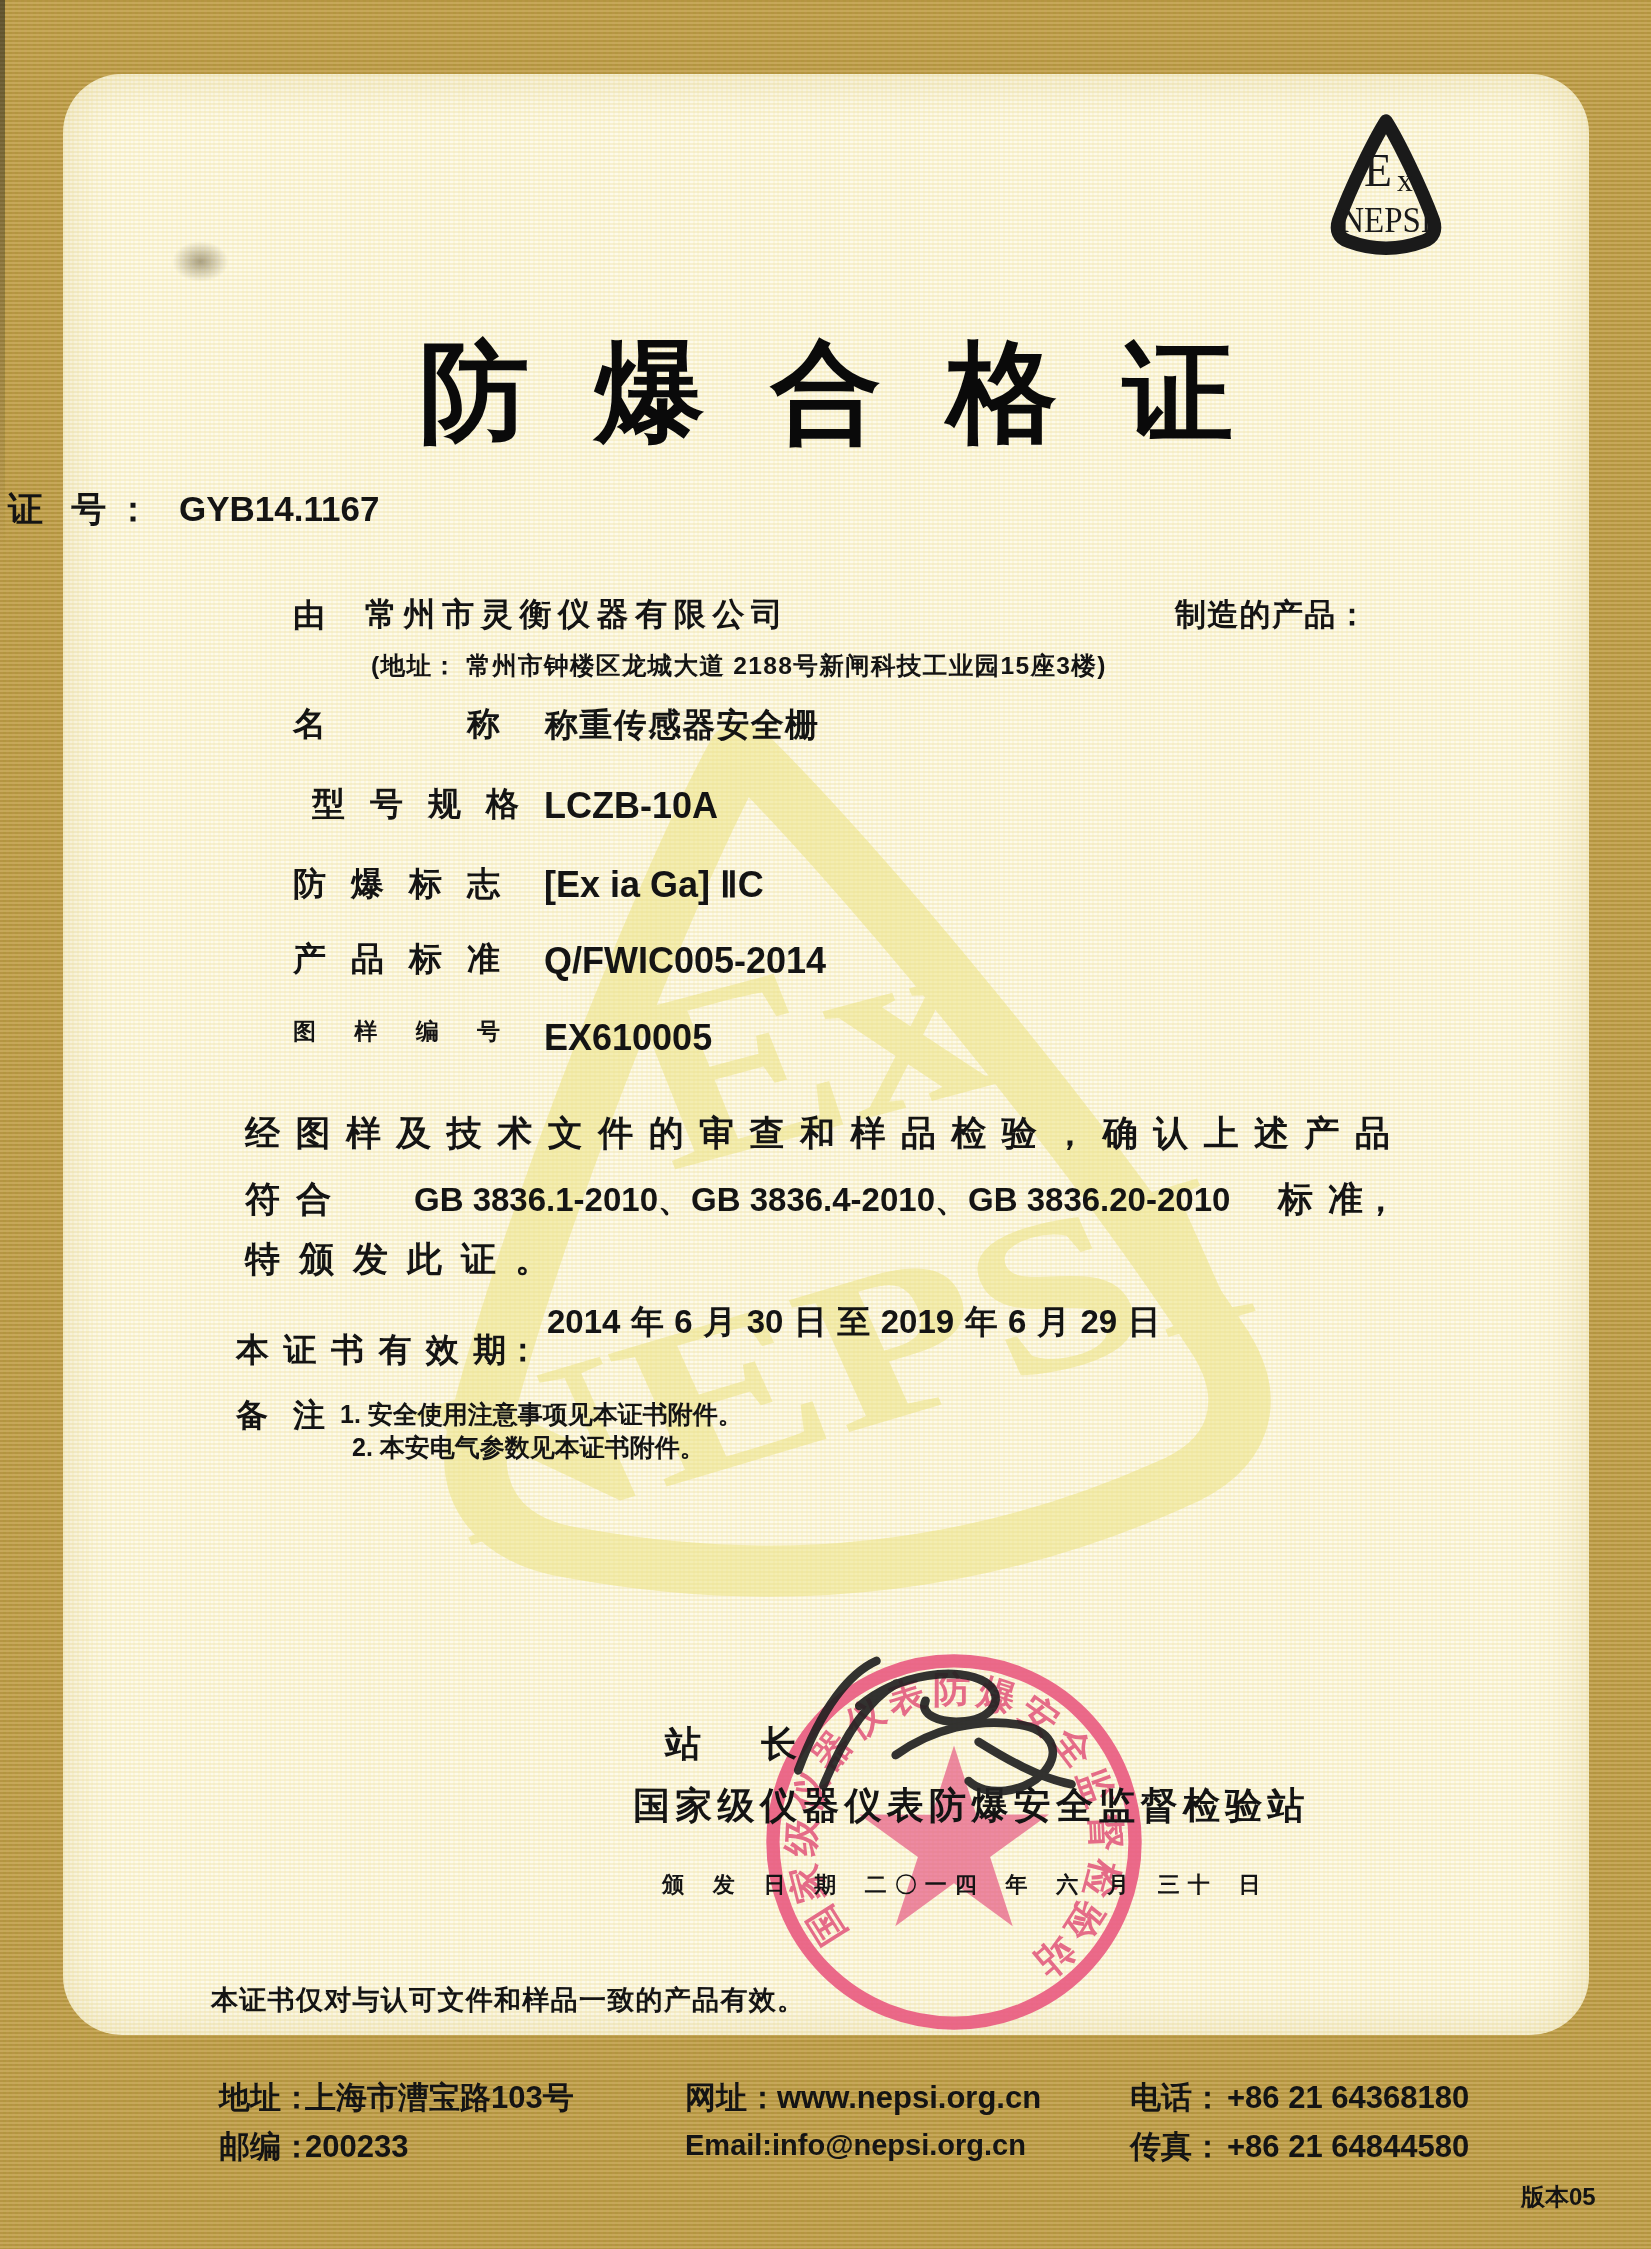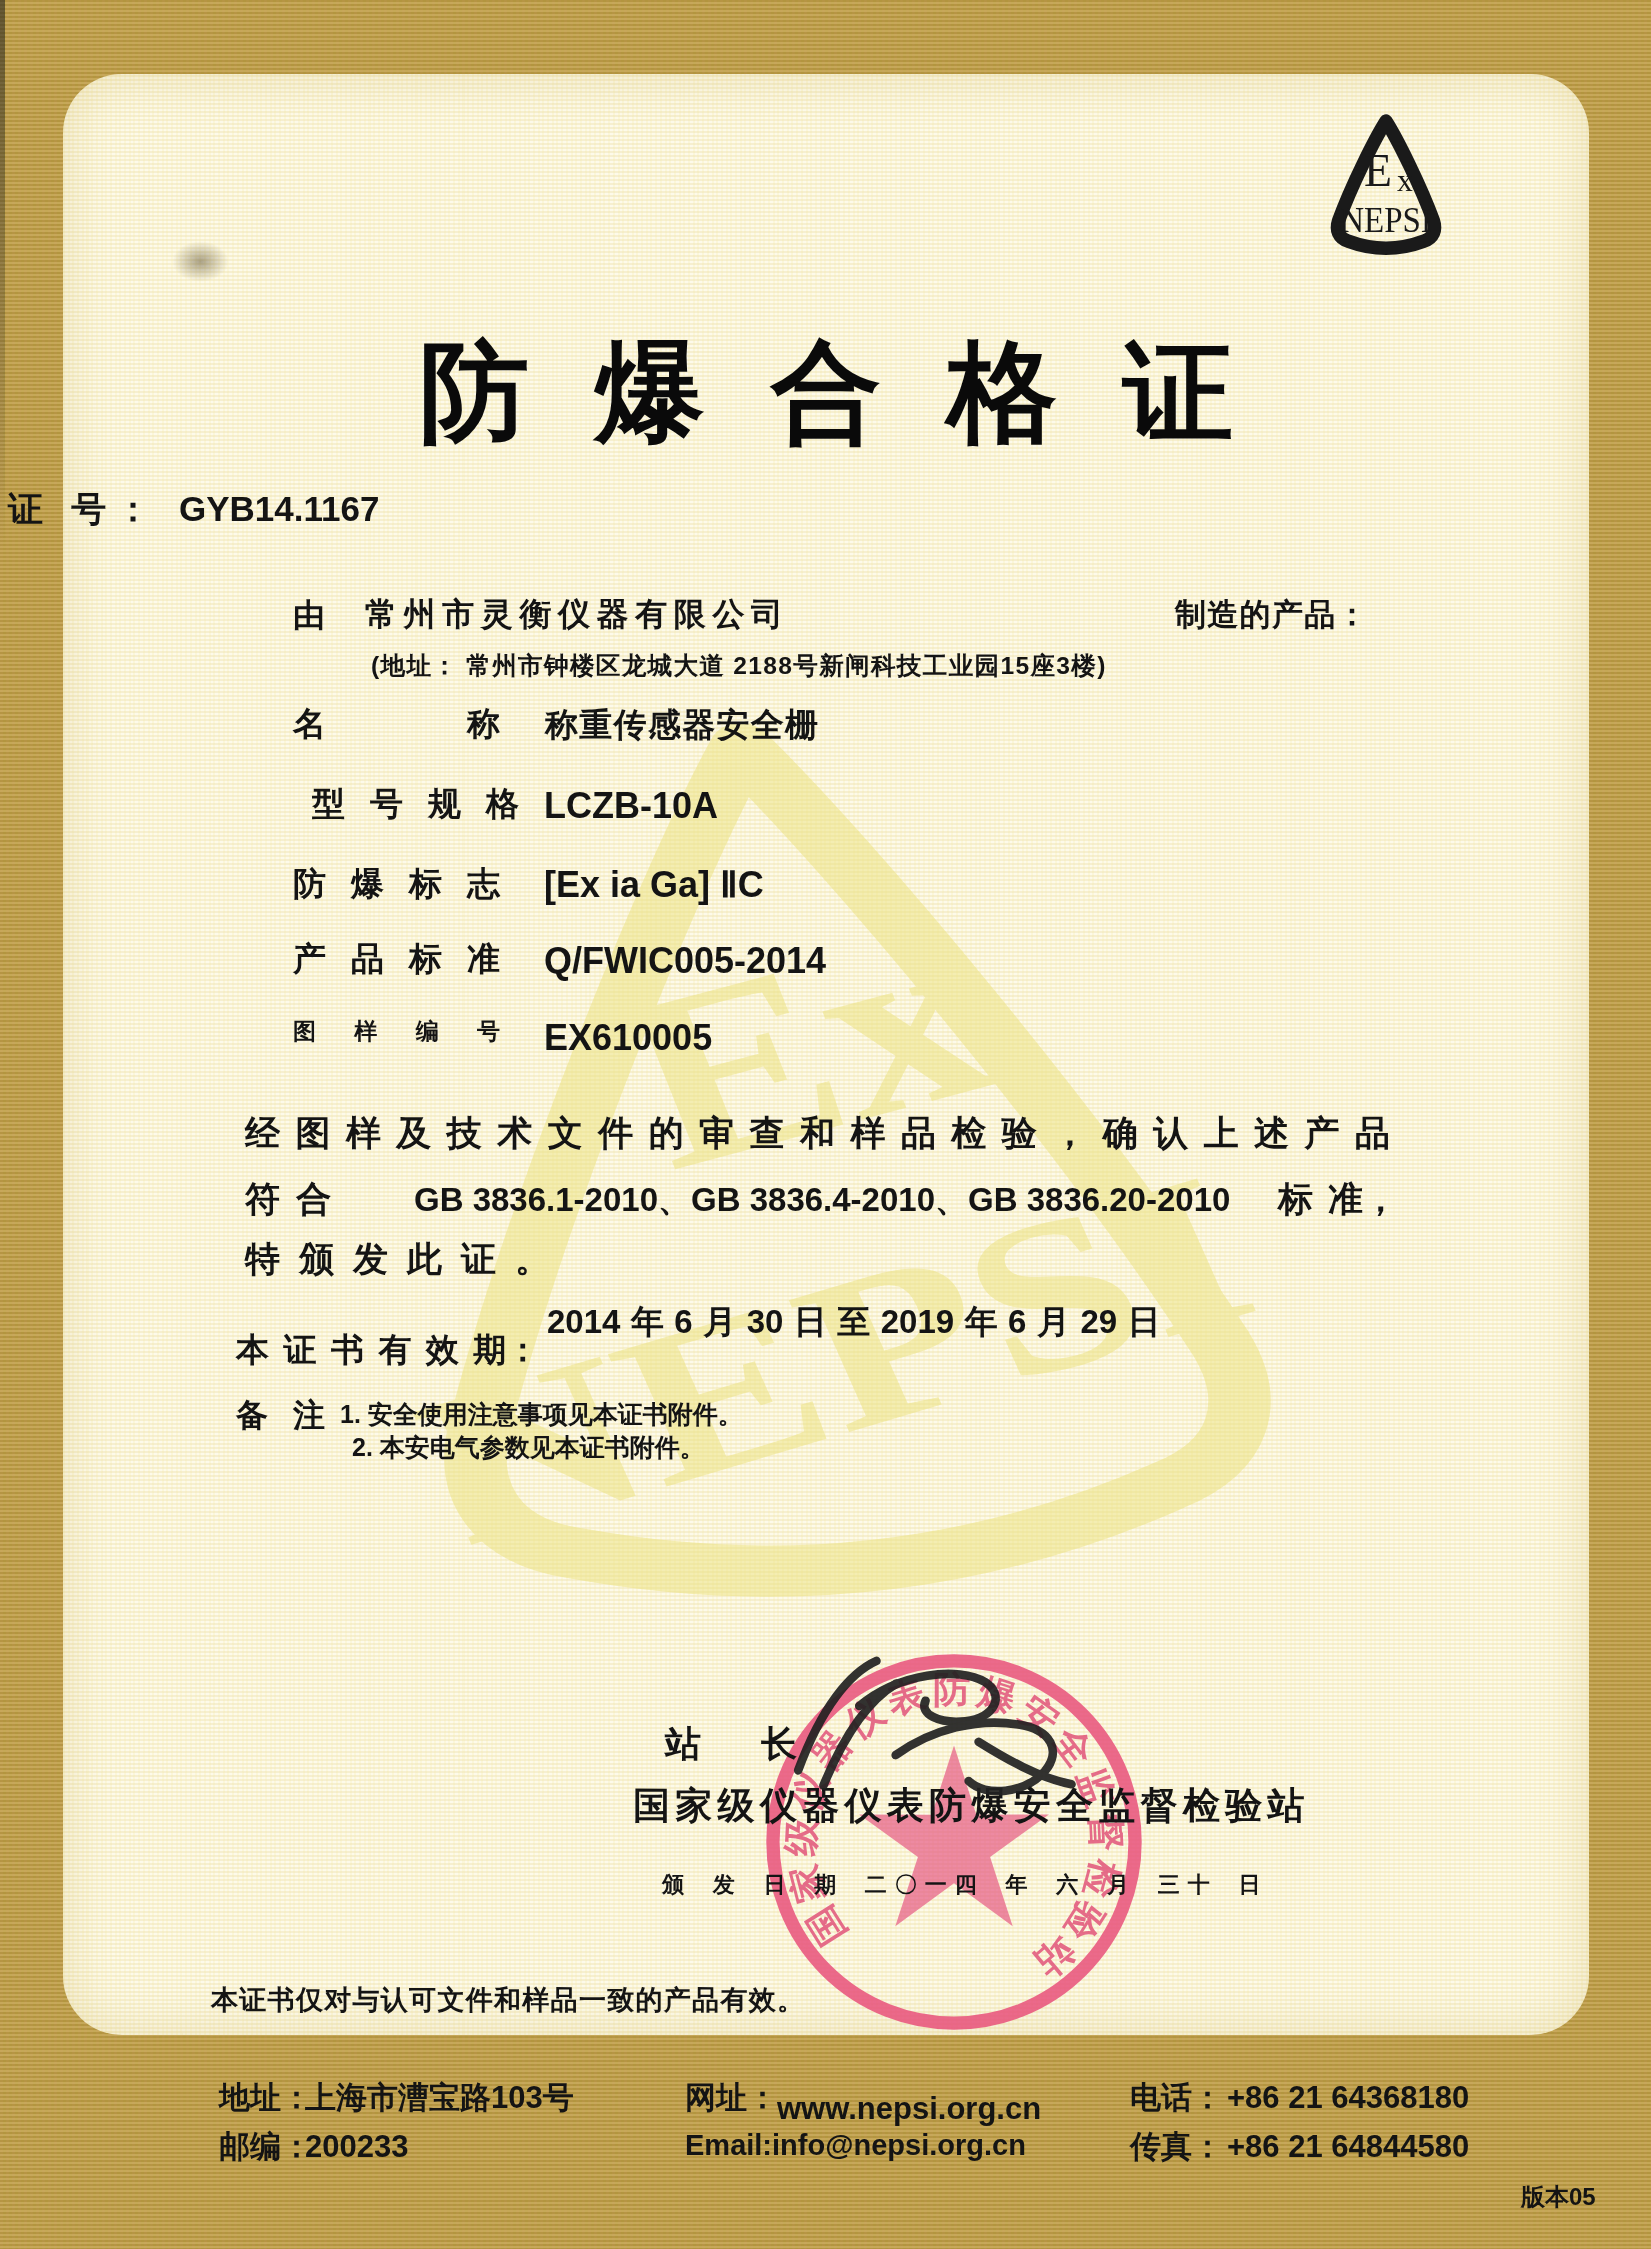--- a/index.html
+++ b/index.html
@@ -115,21 +115,21 @@
   </svg>
 
   <div class="t" style="left:211px;top:1985px;font-size:27px;letter-spacing:1.3px;">本证书仅对与认可文件和样品一致的产品有效。</div>
 
   <div class="t" style="left:219px;top:2080px;font-size:31px;">地址：</div>
   <div class="t" style="left:305px;top:2080px;font-size:31px;">上海市漕宝路103号</div>
   <div class="t" style="left:219px;top:2129px;font-size:31px;">邮编：</div>
   <div class="t" style="left:305px;top:2129px;font-size:31px;">200233</div>
 
   <div class="t" style="left:685px;top:2080px;font-size:31px;">网址：</div>
-  <div class="t" style="left:777px;top:2080px;font-size:31px;margin-top:11px;">www.nepsi.org.cn</div>
+  <div class="t" style="left:777px;top:2080px;font-size:31px;">www.nepsi.org.cn</div>
   <div class="t" style="left:685px;top:2129px;font-size:29px;">
     <span>Email:</span><span>info@nepsi.org.cn</span>
   </div>
 
   <div class="t" style="left:1130px;top:2080px;font-size:31px;">电话：</div>
   <div class="t" style="left:1227px;top:2080px;font-size:31px;">+86 21 64368180</div>
   <div class="t" style="left:1130px;top:2129px;font-size:31px;">传真：</div>
   <div class="t" style="left:1227px;top:2129px;font-size:31px;">+86 21 64844580</div>
 
   <div class="t" style="left:1521px;top:2183px;font-size:24px;">版本05</div>

